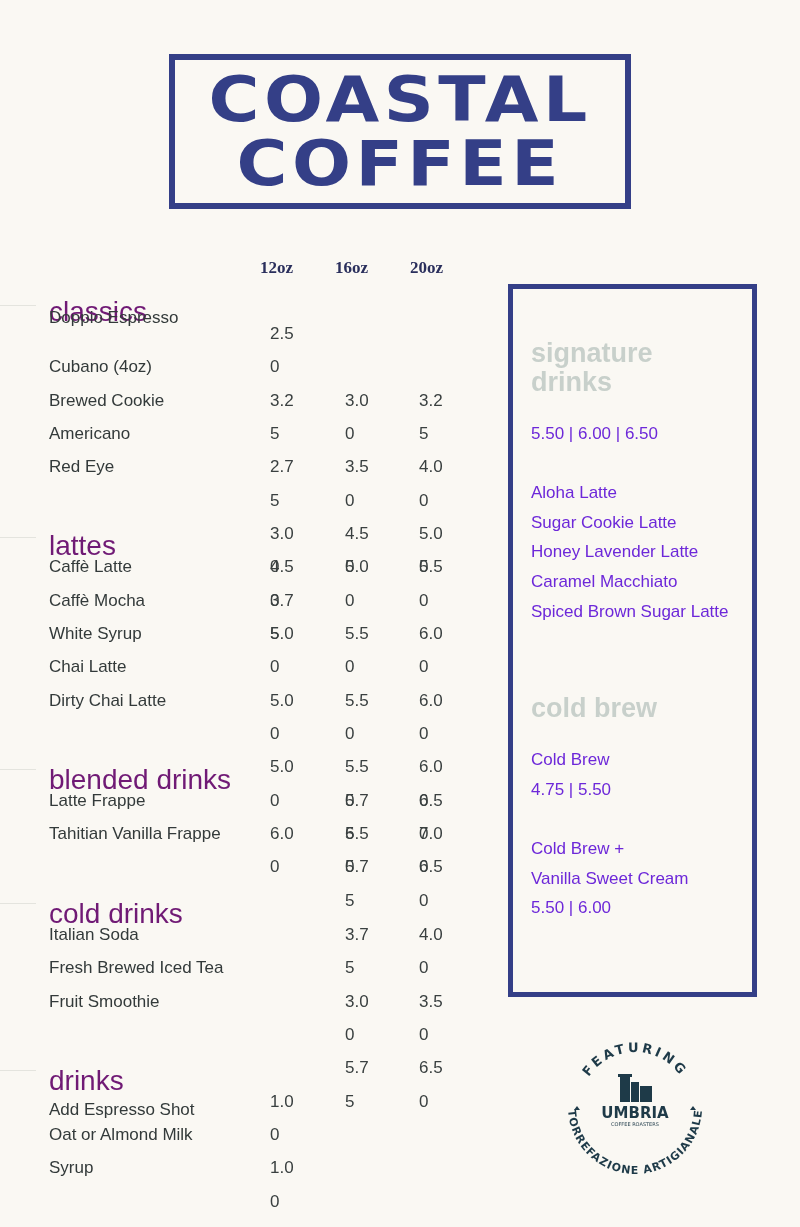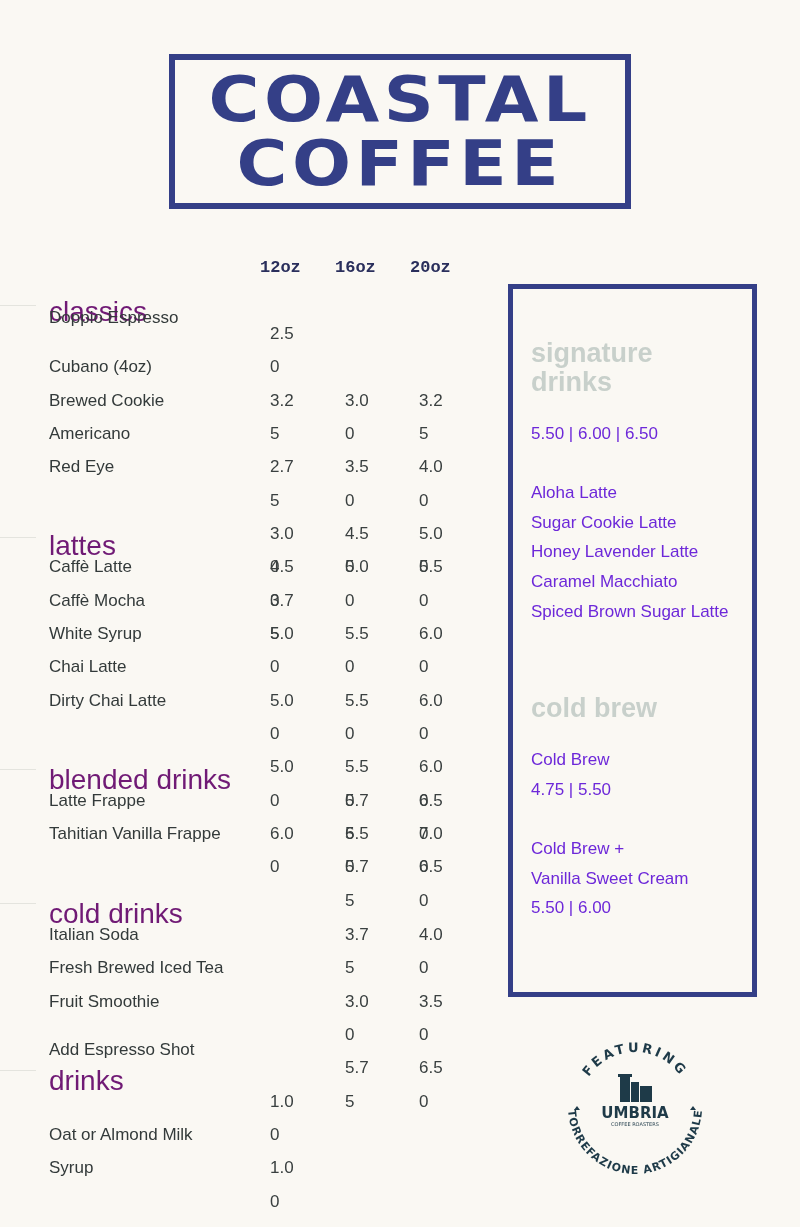--- a/index.html
+++ b/index.html
@@ -2,21 +2,21 @@
 <html><head>
 <meta charset="utf-8">
 <style>
   html, body { margin:0; padding:0; }
   body { width:800px; height:1227px; background:#faf8f3; position:relative; overflow:hidden;
          font-family:"Liberation Sans", sans-serif; color:#333a3a; }
   .logo { position:absolute; left:169px; top:54px; width:462px; height:155px; box-sizing:border-box;
           border:6px solid #343f87; display:flex; flex-direction:column; align-items:center; justify-content:center; }
   .logo span { font-family:"DejaVu Sans", sans-serif; font-weight:bold; color:#343f87; font-size:62px;
                line-height:64px; letter-spacing:4px; transform:scaleX(1.12); display:block; }
-  .sizehdr { position:absolute; top:258px; font-weight:bold; font-size:17px; color:#2a2f5c; font-family:Liberation Mono, monospace; }
+  .sizehdr { position:absolute; top:258px; font-weight:bold; font-size:17px; color:#2a2f5c; font-family:Liberation Serif, serif; }
   .sec { position:absolute; left:49px; font-weight:normal; font-size:28px; color:#701a75; line-height:28px; }
   .rule { position:absolute; left:0; width:36px; height:1px; background:#e4e4de; }
   .item { position:absolute; left:49px; font-size:17px; color:#333a3a; line-height:20px; }
   .pr { position:absolute; font-size:17px; color:#3a4040; line-height:20px; }
   .panel { position:absolute; left:508px; top:284px; width:249px; height:713px; box-sizing:border-box;
            border:5px solid #343f87; }
   .ptxt { position:absolute; left:531px; font-size:17px; color:#6d28d9; line-height:20px; }
   .psec { position:absolute; left:531px; font-weight:bold; font-size:27px; color:#c8d0cb; line-height:29px; }
   .badge { position:absolute; left:558px; top:1030px; width:154px; height:154px; }
 </style>
@@ -54,21 +54,21 @@
 <div class="item" style="top:824px">Tahitian Vanilla Frappe</div>
 
 <div class="rule" style="top:903px"></div>
 <div class="sec" style="top:900px">cold drinks</div>
 <div class="item" style="top:925px">Italian Soda</div>
 <div class="item" style="top:958px">Fresh Brewed Iced Tea</div>
 <div class="item" style="top:992px">Fruit Smoothie</div>
 
 <div class="rule" style="top:1070px"></div>
 <div class="sec" style="top:1067px">drinks</div>
-<div class="item" style="top:1040px">Add Espresso Shot</div>
+<div class="item" style="top:1100px">Add Espresso Shot</div>
 <div class="item" style="top:1125px">Oat or Almond Milk</div>
 <div class="item" style="top:1158px">Syrup</div>
 
 <div id="prices">
     <div class="pr" style="left: 270px; top: 324px;">2.5</div>
     <div class="pr" style="left: 270px; top: 357px;">0</div>
     <div class="pr" style="left: 270px; top: 391px;">3.2</div>
     <div class="pr" style="left: 270px; top: 424px;">5</div>
     <div class="pr" style="left: 270px; top: 457px;">2.7</div>
     <div class="pr" style="left: 270px; top: 491px;">5</div>

